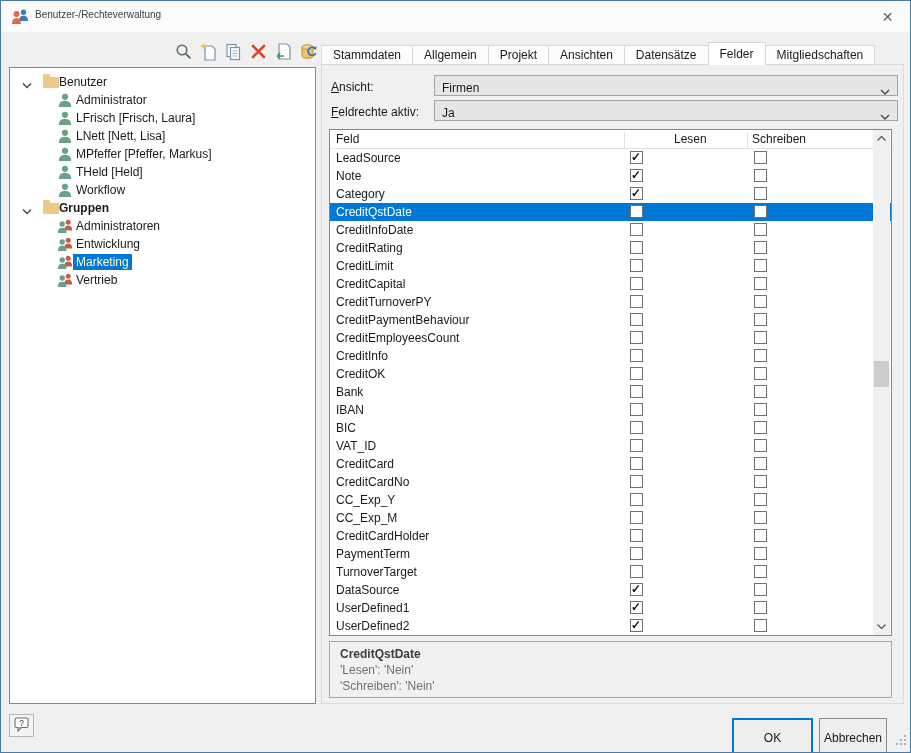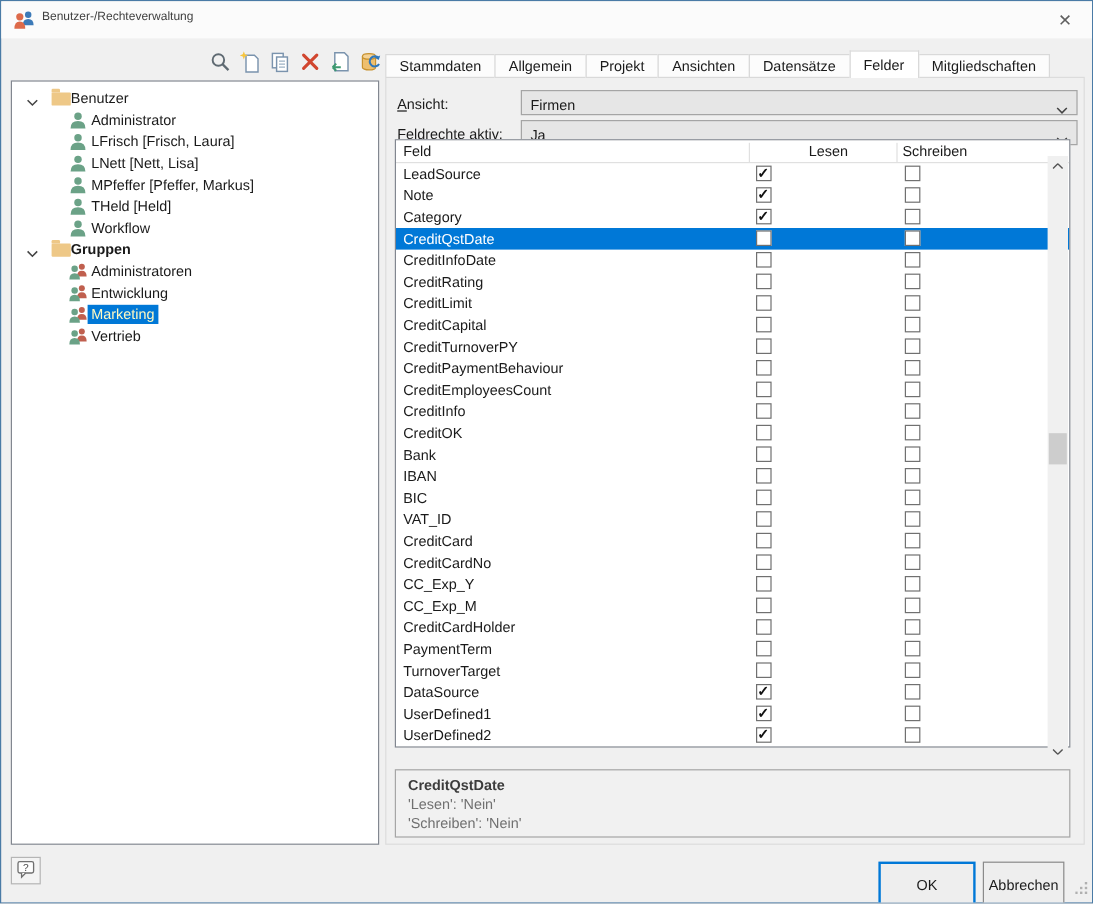--- a/index.html
+++ b/index.html
@@ -43,21 +43,21 @@
   .tab.active { height:23px; line-height:22px; background:#ffffff; border-bottom:none; z-index:4; }
   .page-frame { position:absolute; left:320px; top:63px; width:583px; height:640px;
     border:1px solid #dcdcdc; background:#f0f0f0; }
   
   .form-label { position:absolute; left:330px; height:15px; color:#1a1a1a; }
   .form-label .mn { text-decoration:underline; }
   .dropdown { position:absolute; left:433px; width:464px; height:21px; background:#e6e6e6;
     border:1px solid #a5a5a5; display:flex; align-items:flex-end; padding-left:7px; }
   .dropdown .chevron { position:absolute; right:7px; top:8px; }
   
-  .table { position:absolute; left:328px; top:115px; width:563px; height:507px;
+  .table { position:absolute; left:328px; top:128px; width:563px; height:507px;
     background:#ffffff; border:1px solid #828790; overflow:hidden; }
   .tbl-header { position:relative; height:19px; background:#ffffff; border-bottom:1px solid #e0e0e0; }
   .tbl-header span { position:absolute; top:2px; }
   .h-feld { left:6px; } .h-lesen { left:300px;margin-left:44px; } .h-schreiben { left:422px; }
   .h-sep { position:absolute; top:1px; width:1px; height:16px; background:#e0e0e0; }
   .trow { position:relative; height:18px; }
   .trow .fname { position:absolute; left:6px; top:2px; white-space:nowrap; }
   .trow.selected { background:#0078d7; }
   .trow.selected .fname { color:#ffffff; }
   .checkbox { position:absolute; top:2px; width:13px; height:13px; background:#ffffff;

